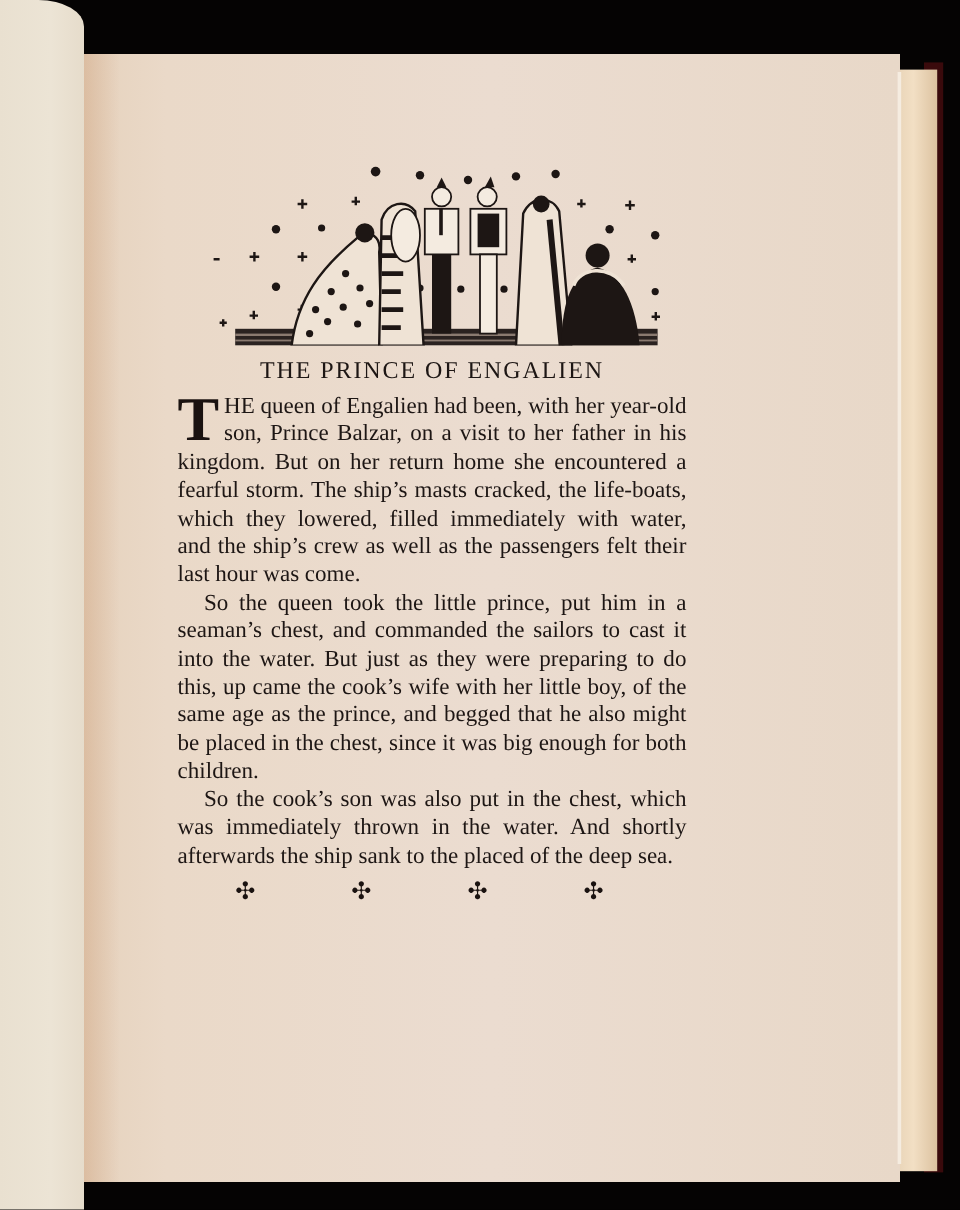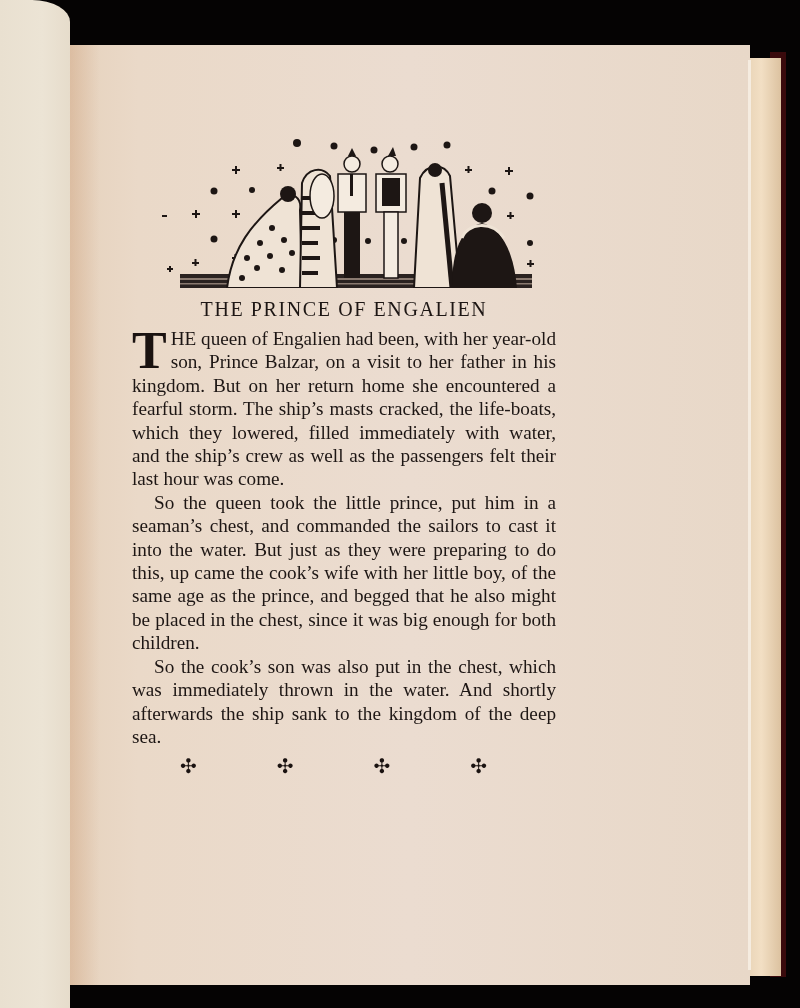--- a/index.html
+++ b/index.html
@@ -29,21 +29,21 @@
     .page {
       position: absolute; left: 70px; top: 45px; width: 680px; height: 940px;
       background: linear-gradient(90deg, #e6d2bd 0%, #ead9c8 10%, #ebdcd0 50%, #e8d8c8 100%);
       z-index: 1;
     }
     .page-edge-highlight {
       position: absolute; left: 748px; top: 60px; width: 3px; height: 910px;
       background: #f5ece0; z-index: 3;
     }
     .content {
-      position: absolute; left: 132px; top: 128px; width: 424px; z-index: 4;
+      position: absolute; left: 148px; top: 128px; width: 424px; z-index: 4;
       color: #1d1614;
     }
     .illustration {
       position: relative; width: 382px; height: 160px; margin-left: 20px;
     }
     .title {
       margin-top: 10px; text-align: center; font-size: 20px; letter-spacing: 1.6px;
       color: #1d1614; white-space: nowrap;
     }
     .body-text {
@@ -141,21 +141,21 @@
     </svg>
   </div>
 
   <div class="title">THE PRINCE OF ENGALIEN</div>
 
   <div class="body-text">
     <p class="para first">
       <span class="dropcap">T</span><span>HE queen of Engalien had been, with her year-old son, Prince Balzar, on a visit to her father in his kingdom. But on her return home she encountered a fearful storm. The ship’s masts cracked, the life-boats, which they lowered, filled immediately with water, and the ship’s crew as well as the passengers felt their last hour was come.</span>
     </p>
     <p class="para">So the queen took the little prince, put him in a seaman’s chest, and commanded the sailors to cast it into the water. But just as they were preparing to do this, up came the cook’s wife with her little boy, of the same age as the prince, and begged that he also might be placed in the chest, since it was big enough for both children.</p>
-    <p class="para">So the cook’s son was also put in the chest, which was immediately thrown in the water. And shortly afterwards the ship sank to the kingdom of the deep sea.</p>
+    <p class="para">So the cook’s son was also put in the chest, which was immediately thrown in the water. And shortly afterwards the ship sank to the placed of the deep sea.</p>
   </div>
 
   <div class="ornaments">
     <span class="ornament">✣</span>
     <span class="ornament">✣</span>
     <span class="ornament">✣</span>
     <span class="ornament">✣</span>
   </div>
 </div>
 

